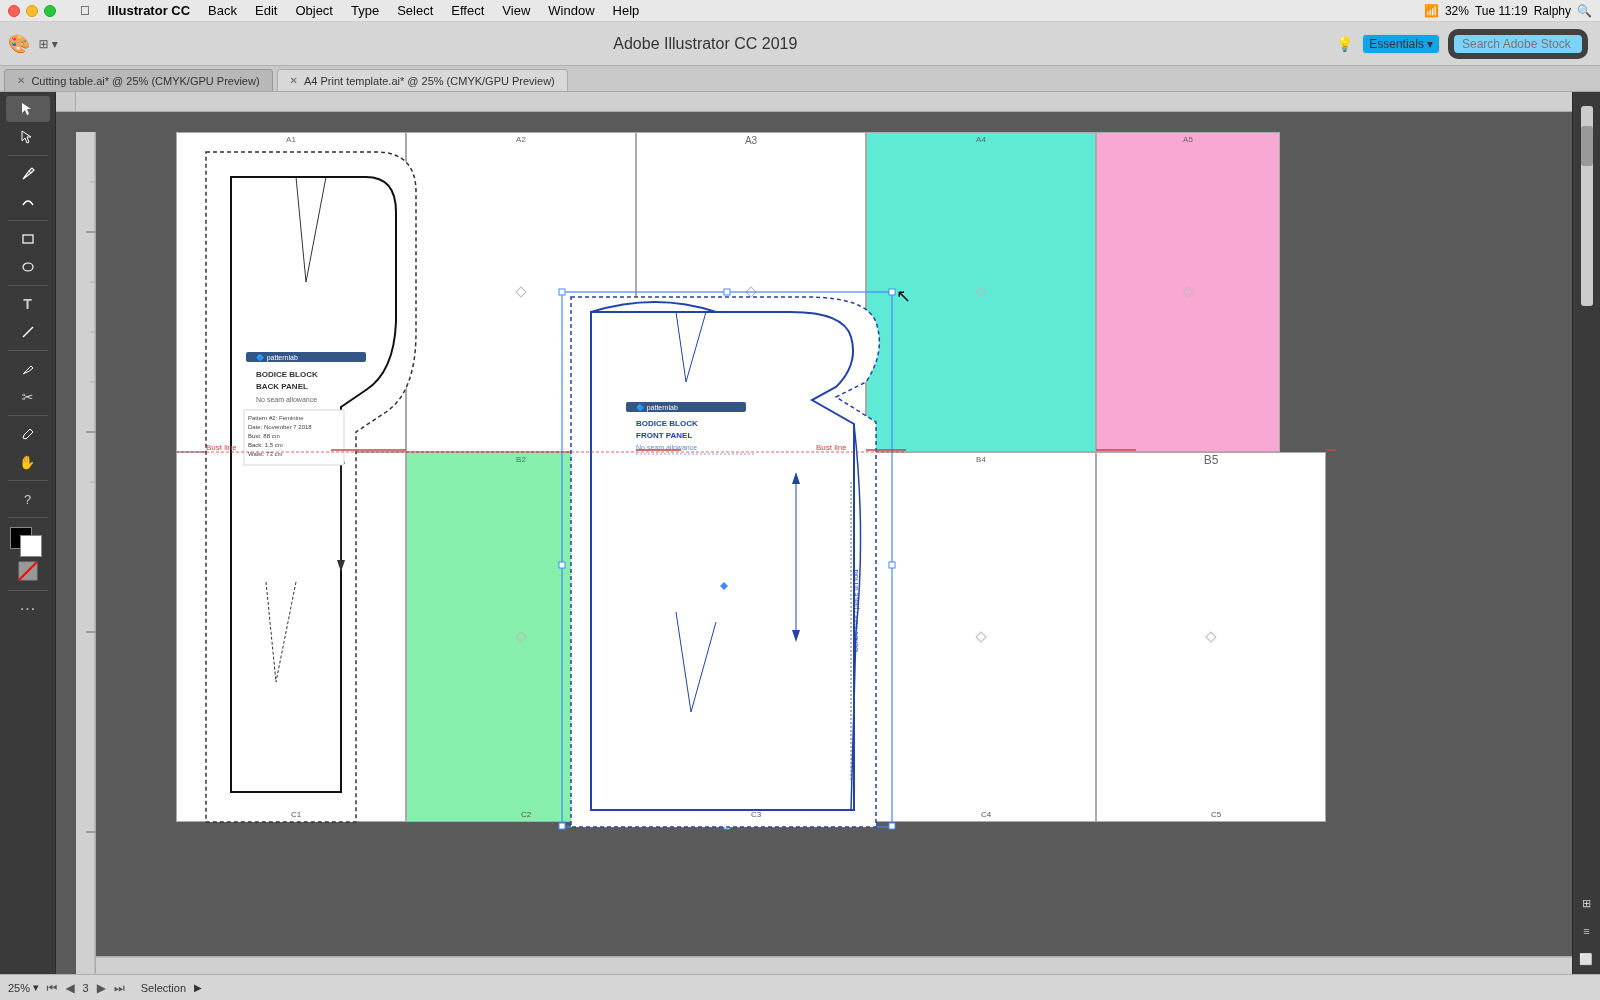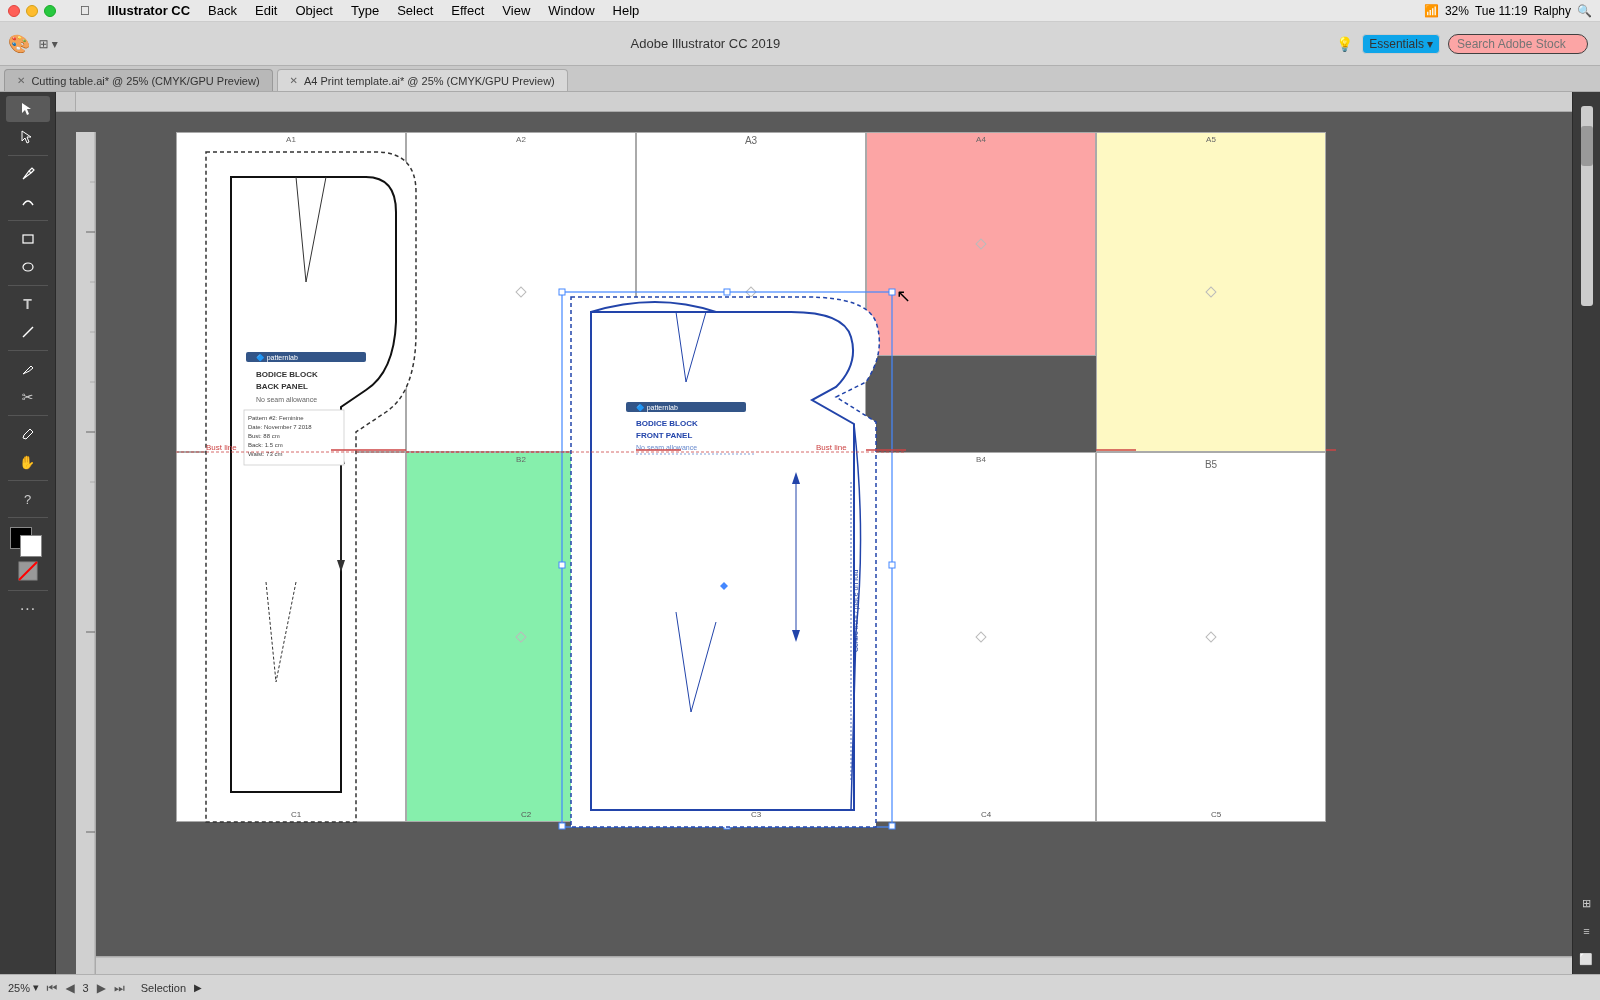--- a/index.html
+++ b/index.html
@@ -26,24 +26,24 @@
     .tl.minimize { background: #febc2e; border: 1px solid #d4a017; }
     .tl.maximize { background: #28c840; border: 1px solid #1aab29; }
 
     
     #app-toolbar {
       width: 100%; height: 44px; background: #d6d6d6;
       display: flex; align-items: center;
       border-bottom: 1px solid #b0b0b0;
     }
     .toolbar-section { display: flex; align-items: center; padding: 0 8px; }
-    .app-title { flex: 1; text-align: center; font-size: 13px; color: #333; }
+    .app-title { flex: 1; text-align: center; font-size: 16px; color: #333; }
     .toolbar-right { margin-left: auto; display: flex; align-items: center; gap: 8px; padding-right: 12px; }
     .essentials-btn { display: flex; align-items: center; gap: 3px; font-size: 12px; color: #333; padding: 2px 6px; background: #0ea5e9; border: 1px solid #ccc; border-radius: 4px; cursor: pointer; }
-    .search-field { font-size: 12px; padding: 2px 8px; border: 1px solid #404040; border-radius: 10px; background: #fca5a5; width: 140px; }
+    .search-field { font-size: 12px; padding: 2px 8px; border: 6px solid #404040; border-radius: 10px; background: #7dd3fc; width: 140px; }
 
     
     #tab-bar {
       width: 100%; height: 26px; background: #c8c8c8;
       display: flex; align-items: flex-end;
       border-bottom: 1px solid #aaa;
     }
     .tab {
       height: 22px; padding: 0 12px; font-size: 11px; line-height: 22px;
       background: #b8b8b8; border: 1px solid #999; border-bottom: none;
@@ -285,25 +285,25 @@
           <div style="position:absolute;top:50%;left:50%;transform:translate(-50%,-50%) rotate(45deg);width:8px;height:8px;border:1px solid #bbb;"></div>
         </div>
         <div style="position:absolute; top:0; left:230px; width:230px; height:320px; background:white; border:1px solid #aaa;">
           <span style="position:absolute;top:2px;left:50%;transform:translateX(-50%);font-size:8px;color:#666;">A2</span>
           <div style="position:absolute;top:50%;left:50%;transform:translate(-50%,-50%) rotate(45deg);width:8px;height:8px;border:1px solid #bbb;"></div>
         </div>
         <div style="position:absolute; top:0; left:460px; width:230px; height:320px; background:white; border:1px solid #aaa;">
           <span style="position:absolute;top:2px;left:50%;transform:translateX(-50%);font-size:10px;color:#666;">A3</span>
           <div style="position:absolute;top:50%;left:50%;transform:translate(-50%,-50%) rotate(45deg);width:8px;height:8px;border:1px solid #bbb;"></div>
         </div>
-        <div style="position:absolute; top:0; left:690px; width:230px; height:224px; background:#fca5a5; border:1px solid #aaa;">
+        <div style="position:absolute; top:0; left:690px; width:230px; height:320px; background:#5eead4; border:1px solid #aaa;">
           <span style="position:absolute;top:2px;left:50%;transform:translateX(-50%);font-size:8px;color:#666;">A4</span>
           <div style="position:absolute;top:50%;left:50%;transform:translate(-50%,-50%) rotate(45deg);width:8px;height:8px;border:1px solid #bbb;"></div>
         </div>
-        <div style="position:absolute; top:0; left:920px; width:230px; height:320px; background:#fef9c3; border:1px solid #aaa;">
+        <div style="position:absolute; top:0; left:920px; width:184px; height:320px; background:#f9a8d4; border:1px solid #aaa;">
           <span style="position:absolute;top:2px;left:50%;transform:translateX(-50%);font-size:8px;color:#666;">A5</span>
           <div style="position:absolute;top:50%;left:50%;transform:translate(-50%,-50%) rotate(45deg);width:8px;height:8px;border:1px solid #bbb;"></div>
         </div>
 
         <div style="position:absolute; top:320px; left:0; width:230px; height:370px; background:white; border:1px solid #aaa;">
           <span style="position:absolute;top:2px;left:50%;transform:translateX(-50%);font-size:8px;color:#666;">B1</span>
           <div style="position:absolute;top:50%;left:50%;transform:translate(-50%,-50%) rotate(45deg);width:8px;height:8px;border:1px solid #bbb;"></div>
         </div>
         <div style="position:absolute; top:320px; left:230px; width:230px; height:370px; background:#86efac; border:1px solid #aaa;">
           <span style="position:absolute;top:2px;left:50%;transform:translateX(-50%);font-size:8px;color:#666;">B2</span>
@@ -311,21 +311,21 @@
         </div>
         <div style="position:absolute; top:320px; left:460px; width:230px; height:370px; background:white; border:1px solid #aaa;">
           <span style="position:absolute;top:2px;left:50%;transform:translateX(-50%);font-size:8px;color:#666;">B3</span>
           <div style="position:absolute;top:50%;left:50%;transform:translate(-50%,-50%) rotate(45deg);width:8px;height:8px;border:1px solid #bbb;"></div>
         </div>
         <div style="position:absolute; top:320px; left:690px; width:230px; height:370px; background:white; border:1px solid #aaa;">
           <span style="position:absolute;top:2px;left:50%;transform:translateX(-50%);font-size:8px;color:#666;">B4</span>
           <div style="position:absolute;top:50%;left:50%;transform:translate(-50%,-50%) rotate(45deg);width:8px;height:8px;border:1px solid #bbb;"></div>
         </div>
         <div style="position:absolute; top:320px; left:920px; width:230px; height:370px; background:white; border:1px solid #aaa;">
-          <span style="position:absolute;top:6px;left:50%;transform:translateX(-50%);font-size:10px;color:#666;">B5</span>
+          <span style="position:absolute;top:0;left:50%;transform:translateX(-50%);font-size:12px;color:#666;">B5</span>
           <div style="position:absolute;top:50%;left:50%;transform:translate(-50%,-50%) rotate(45deg);width:8px;height:8px;border:1px solid #bbb;"></div>
         </div>
 
         <svg style="position:absolute;top:0;left:0;width:1160px;height:690px;overflow:visible;">
 
           <g>
 
             <path d="M30,20 L200,20 Q240,20 240,60 L240,200 Q240,260 210,280 L180,300 L180,690 L30,690 Z" fill="white" stroke="#333" stroke-width="1.5" stroke-dasharray="4,3"></path>
 
             <path d="M55,45 L190,45 Q220,45 220,80 L220,190 Q218,240 190,258 L165,275 L165,660 L55,660 Z" fill="none" stroke="#111" stroke-width="2"></path>

